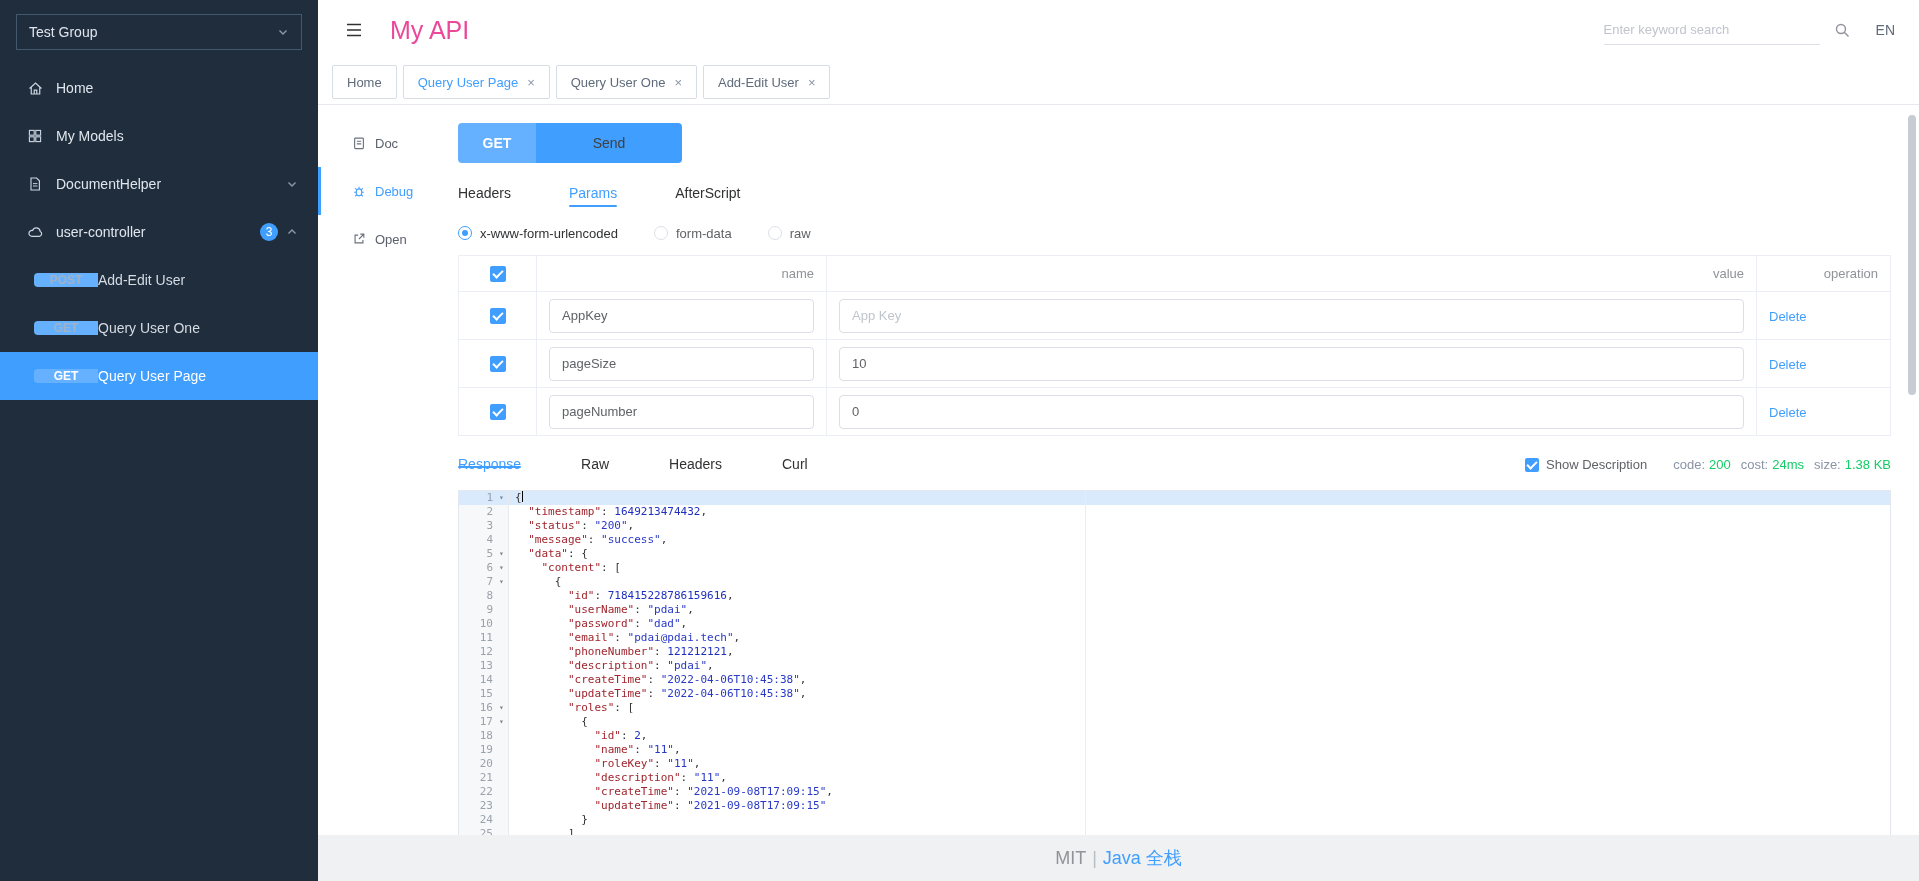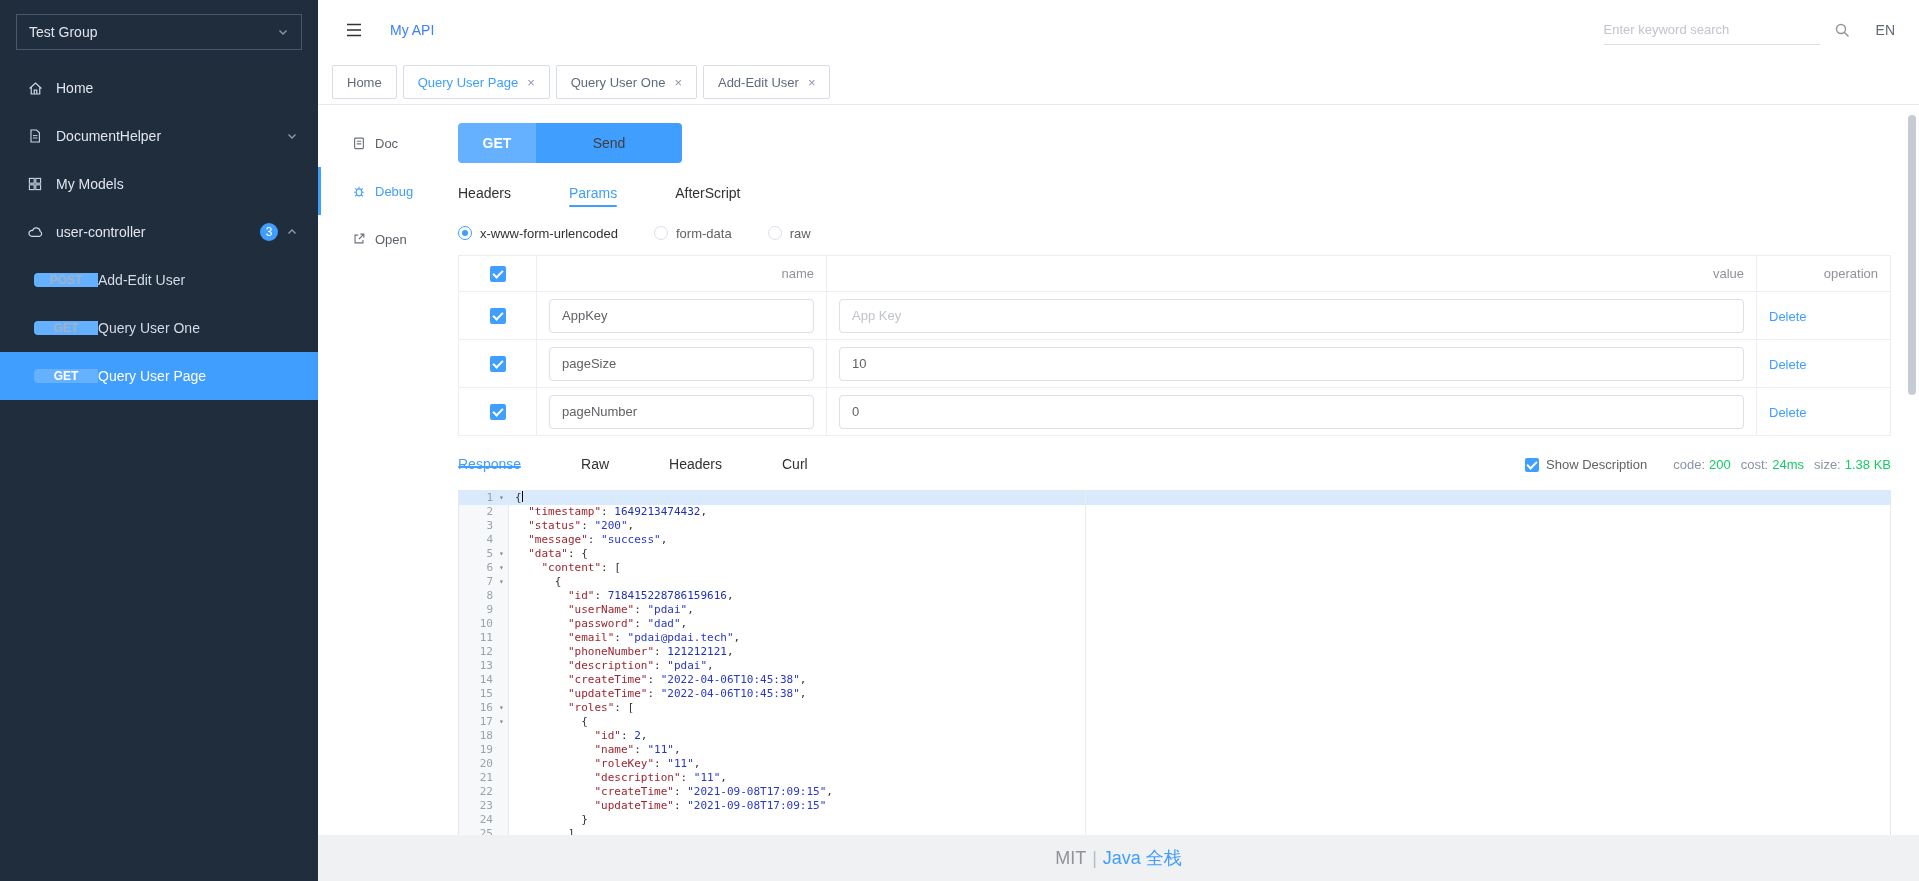--- a/index.html
+++ b/index.html
@@ -21,21 +21,21 @@
   .submenu-item .method{width:64px;font-size:12px;color:#9fb3c8}
   .submenu-item .slabel{font-size:14px;color:#d4dbe3}
   .submenu-item.active{background:#409eff}
   .submenu-item.active .method,.submenu-item.active .slabel{color:#fff}
 
   
   .main{flex:1;min-width:0;display:flex;flex-direction:column;background:#fff}
 
   .hdr{height:60px;display:flex;align-items:center;padding:0 24px 0 26px}
   .burger{color:#303133;display:inline-flex;cursor:pointer}
-  .hdr-title{font-size:14px;font-weight:500;color:#3b82f6;margin-left:26px}
+  .hdr-title{font-size:25px;font-weight:500;color:#ec4899;margin-left:26px}
   .spacer{flex:1}
   .search{display:flex;align-items:center;border-bottom:1px solid #dcdfe6;height:30px;width:216px}
   .search input{border:none;outline:none;flex:1;font-size:13px;color:#606266;background:transparent}
   .search input::placeholder{color:#c0c4cc}
   .search-icon{color:#909399;display:inline-flex;margin-left:14px;cursor:pointer}
   .lang{margin-left:26px;font-size:14px;color:#5f6b7a;cursor:pointer}
 
   
   .tabbar{height:45px;display:flex;align-items:center;padding-left:14px;gap:6px;border-bottom:1px solid #e6e9ee}
   .tab{height:34px;display:inline-flex;align-items:center;border:1px solid #d8dce5;border-radius:2px;padding:0 14px;font-size:13px;color:#5f6b7a;background:#fff;cursor:pointer;white-space:nowrap}
@@ -134,43 +134,43 @@
         <span class="micon">
           <svg width="17" height="17" viewBox="0 0 20 20">
               <path d="M3 10 L10 3.5 L17 10 M5 8.5 V16.5 H15 V8.5 M8.5 16.5 V12 H11.5 V16.5" fill="none" stroke="currentColor" stroke-width="1.4"></path>
             </svg>
         </span>
         <span class="mlabel">Home</span>
       </div>
       <div class="menu-item">
         <span class="micon">
           <svg width="16" height="16" viewBox="0 0 20 20">
+              <g fill="none" stroke="currentColor" stroke-width="1.4">
+                <rect x="3" y="3" width="6" height="6"></rect>
+                <rect x="11" y="3" width="6" height="6"></rect>
+                <rect x="3" y="11" width="6" height="6"></rect>
+                <rect x="11" y="11" width="6" height="6"></rect>
+              </g>
+            </svg>
+        </span>
+        <span class="mlabel">My Models</span>
+      </div>
+      <div class="menu-item">
+        <span class="micon">
+          <svg width="16" height="16" viewBox="0 0 20 20">
               <path d="M5 2.5 H12 L15.5 6 V17.5 H5 Z" fill="none" stroke="currentColor" stroke-width="1.4"></path>
               <path d="M7.5 9.5 H13 M7.5 12.5 H13" fill="none" stroke="currentColor" stroke-width="1.2"></path>
             </svg>
         </span>
         <span class="mlabel">DocumentHelper</span>
         <span class="chev">
           <svg width="12" height="12" viewBox="0 0 12 12">
               <path d="M2.5 4.5 L6 8 L9.5 4.5" fill="none" stroke="currentColor" stroke-width="1.4"></path>
             </svg>
         </span>
-      </div>
-      <div class="menu-item">
-        <span class="micon">
-          <svg width="16" height="16" viewBox="0 0 20 20">
-              <g fill="none" stroke="currentColor" stroke-width="1.4">
-                <rect x="3" y="3" width="6" height="6"></rect>
-                <rect x="11" y="3" width="6" height="6"></rect>
-                <rect x="3" y="11" width="6" height="6"></rect>
-                <rect x="11" y="11" width="6" height="6"></rect>
-              </g>
-            </svg>
-        </span>
-        <span class="mlabel">My Models</span>
       </div>
       <div class="menu-item">
         <span class="micon">
           <svg width="17" height="17" viewBox="0 0 20 20">
               <path d="M6 14.5 a3.5 3.5 0 1 1 .6 -6.9 a4.6 4.6 0 0 1 8.9 1.2 a3 3 0 0 1 -.9 5.7 z" fill="none" stroke="currentColor" stroke-width="1.4"></path>
             </svg>
         </span>
         <span class="mlabel">user-controller</span>
         <span class="badge">3</span>
         <span class="chev">

